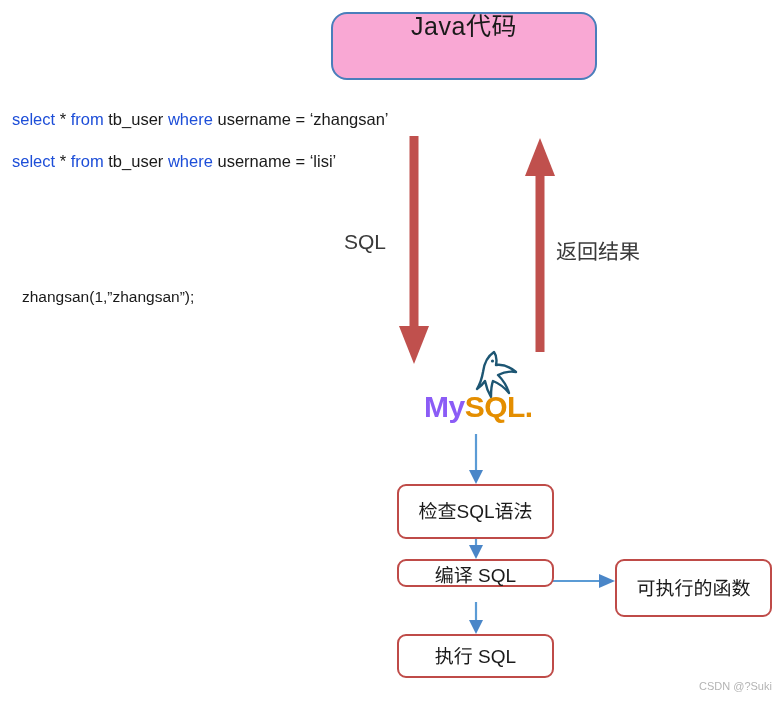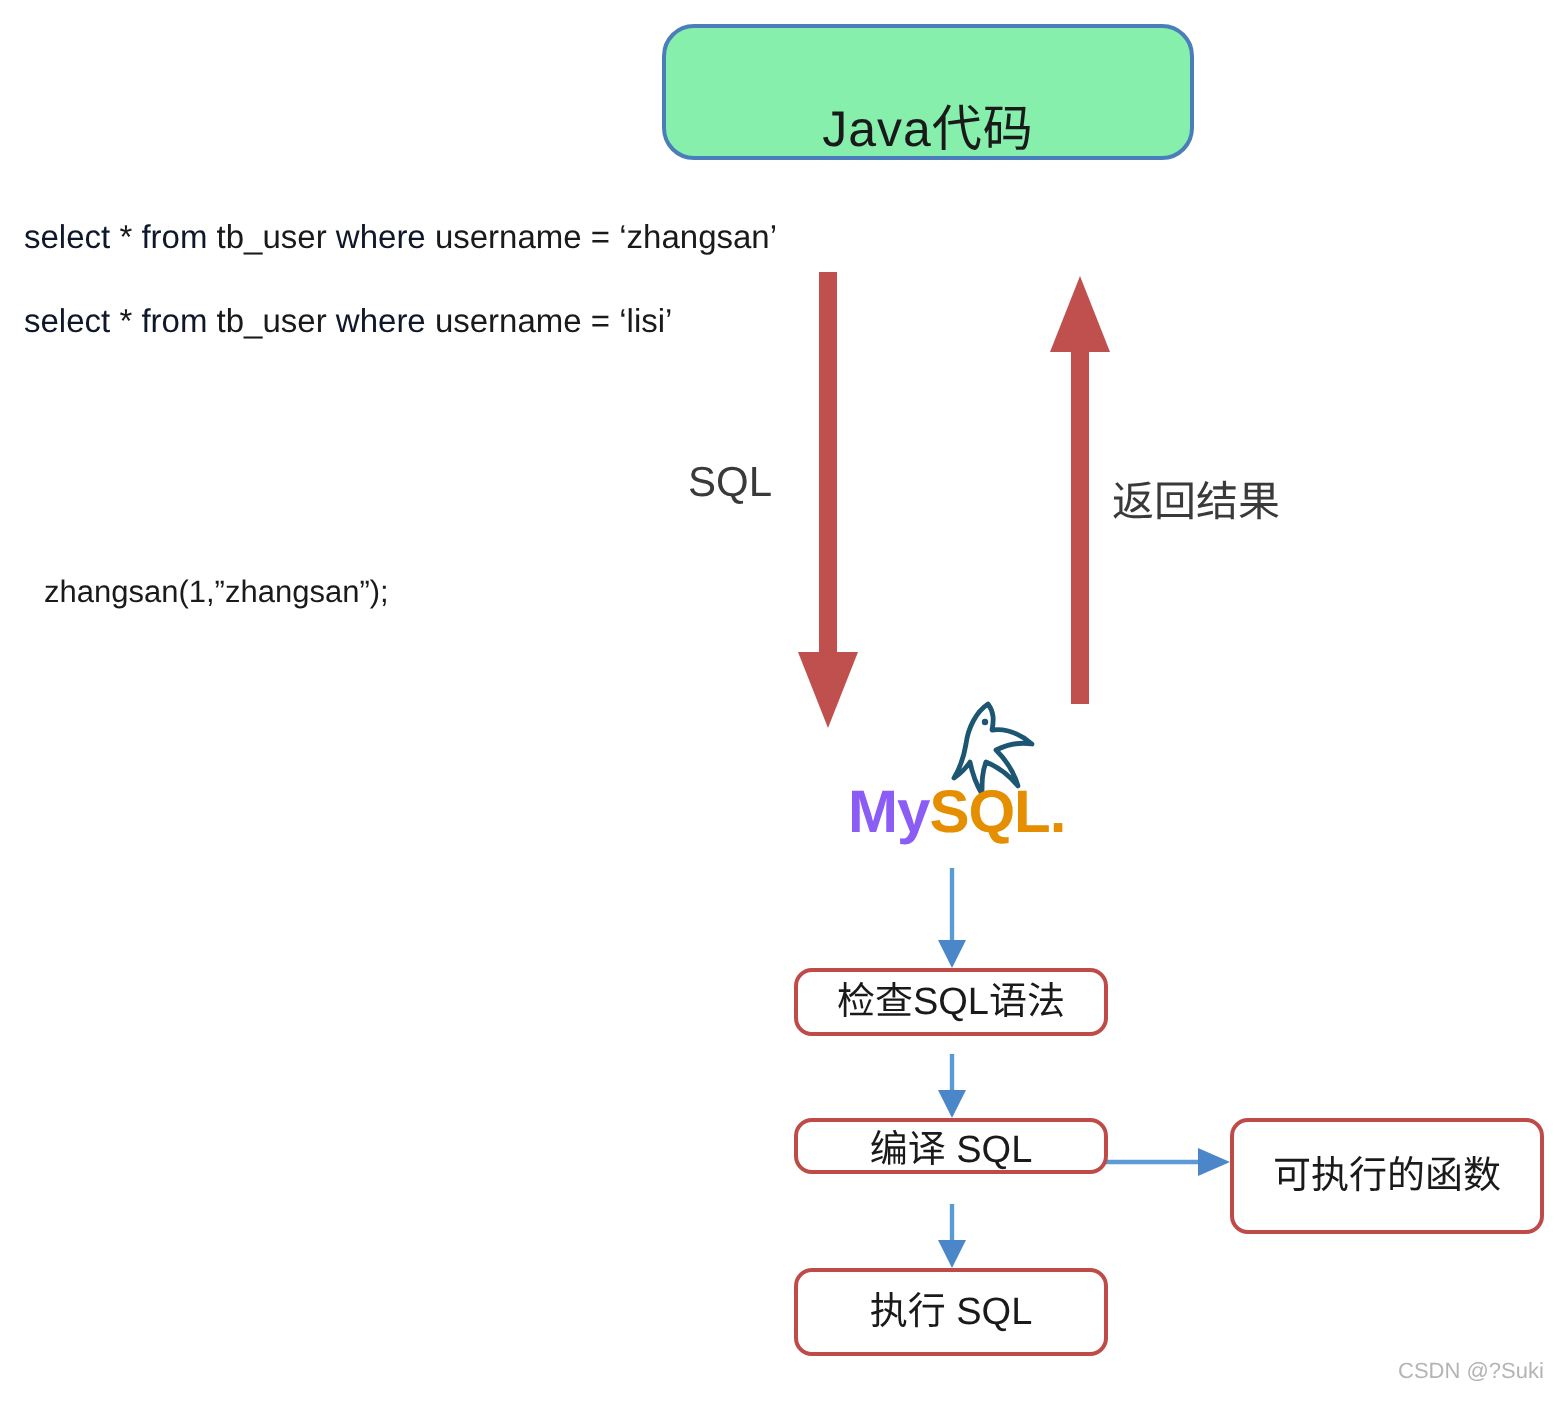--- a/index.html
+++ b/index.html
@@ -23,23 +23,23 @@
   
   .java-box {
     position: absolute;
     left: 331px;
     top: 12px;
     width: 266px;
     height: 68px;
     box-sizing: border-box;
     border: 2px solid #4a7ebb;
     border-radius: 16px;
-    background: #86efac;
+    background: #f9a8d4;
     display: flex;
-    align-items: flex-end;
+    align-items: flex-start;
     justify-content: center;
   }
   .java-box-label {
     font-size: 25px;
     color: #1a1a1a;
     letter-spacing: 0.5px;
     line-height: 1;
   }
 
   
@@ -54,21 +54,21 @@
 
   .sql-block {
     position: absolute;
     left: 22px;
     top: 285px;
     font-size: 15.5px;
     line-height: 1.55;
     white-space: nowrap;
     color: #1a1a1a;
   }
-  .kw { color: #0f172a; }
+  .kw { color: #1d4ed8; }
 
   
   .big-arrow {
     position: absolute;
   }
 
   
   .side-label {
     position: absolute;
     font-size: 21px;
@@ -113,21 +113,21 @@
     border: 2.5px solid #bf4b48;
     border-radius: 9px;
     background: #ffffff;
     display: flex;
     align-items: center;
     justify-content: center;
     font-size: 19px;
     color: #1a1a1a;
     line-height: 1;
   }
-  .box-check   { left: 397px; top: 484px; width: 157px; height: 34px; }
+  .box-check   { left: 397px; top: 484px; width: 157px; height: 55px; }
   .box-compile { left: 397px; top: 559px; width: 157px; height: 28px; align-items: flex-end; }
   .box-execute { left: 397px; top: 634px; width: 157px; height: 44px; }
   .box-func    { left: 615px; top: 559px; width: 157px; height: 58px; }
 
   
   .connector { position: absolute; }
 
   
   .watermark {
     position: absolute;

